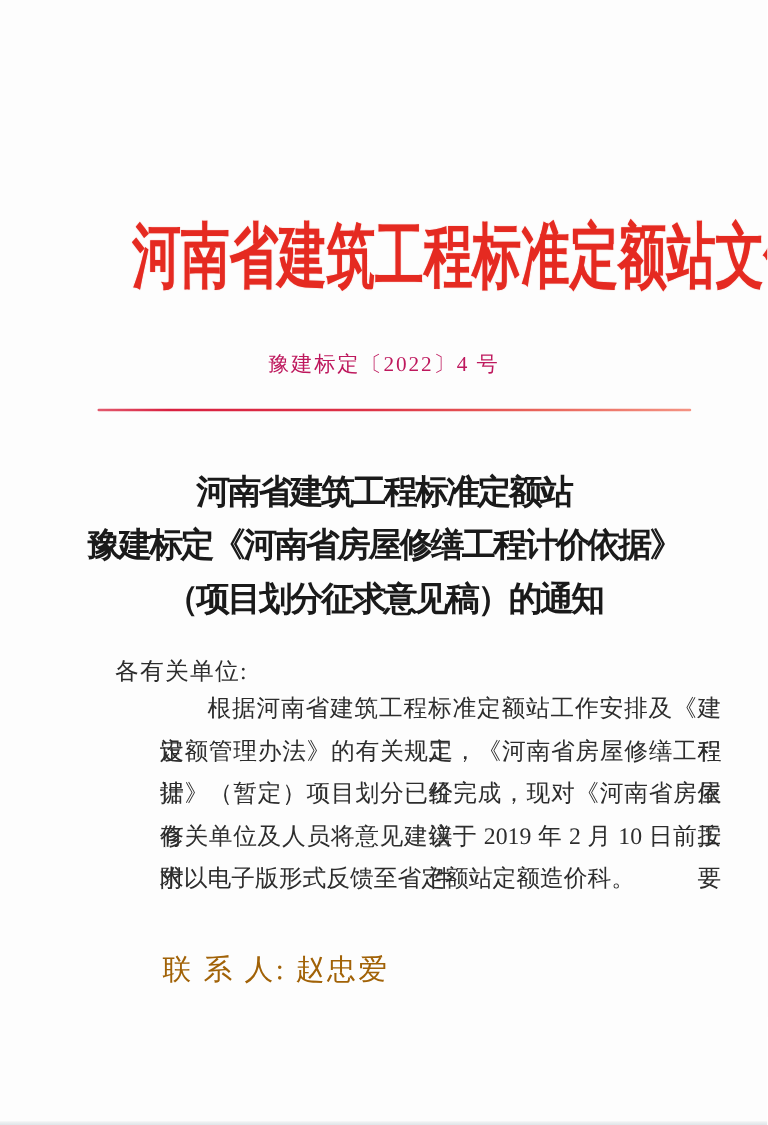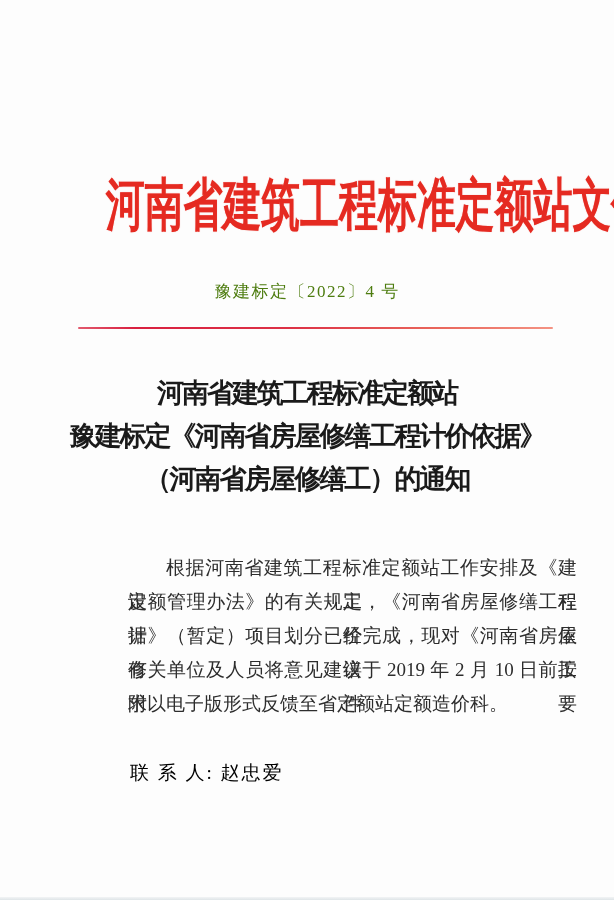--- a/index.html
+++ b/index.html
@@ -38,21 +38,21 @@
   }
   
   .doc-number {
     position: absolute;
     top: 280px;
     left: 0;
     right: 0;
     text-align: center;
     font-size: 17px;
     letter-spacing: 1.5px;
-    color: #4d7c0f;
+    color: #be185d;
   }
   
   .red-rule {
     position: absolute;
     top: 327px;
     left: 78px;
     width: 475px;
     height: 2px;
     background: linear-gradient(90deg, #e25a6e 0%, #d92040 12%, #dd3246 45%, #e9655b 75%, #f49383 100%);
     border-radius: 1px;
@@ -101,22 +101,22 @@
     text-align: justify;
     text-align-last: justify;
   }
   .body-block .b-line.first {
     text-indent: 38px;
   }
   .contact {
     position: absolute;
     top: 760px;
     left: 130px;
-    font-size: 19px;
-    color: #000000;
+    font-size: 23px;
+    color: #a16207;
     letter-spacing: 2px;
   }
   
   .page-edge {
     position: absolute;
     left: 0;
     right: 0;
     bottom: 0;
     height: 3px;
     background: linear-gradient(180deg, #f2f4f5, #dfe5e8);
@@ -131,23 +131,24 @@
     <span class="banner-text">河南省建筑工程标准定额站文件</span>
   </div>
 
   <div class="doc-number">豫建标定〔2022〕4 号</div>
 
   <div class="red-rule"></div>
 
   <div class="heading">
     <div class="h-line">河南省建筑工程标准定额站</div>
     <div class="h-line">豫建标定《河南省房屋修缮工程计价依据》</div>
-    <div class="h-line">（河南省房屋修缮工）的通知</div>
+    <div class="h-line">（项目划分征求意见稿）的通知</div>
   </div>
 
+  <div class="salutation">各有关单位:</div>
 
   <div class="body-block">
     <div class="b-line fill first">根据河南省建筑工程标准定额站工作安排及《建设工程</div>
     <div class="b-line fill">定额管理办法》的有关规定，《河南省房屋修缮工程计价依</div>
     <div class="b-line fill">据》（暂定）项目划分已经完成，现对《河南省房屋修缮工</div>
     <div class="b-line fill">有关单位及人员将意见建议于 2019 年 2 月 10 日前按附件要</div>
     <div class="b-line">求以电子版形式反馈至省定额站定额造价科。</div>
   </div>
 
   <div class="contact">联 系 人: 赵忠爱</div>

